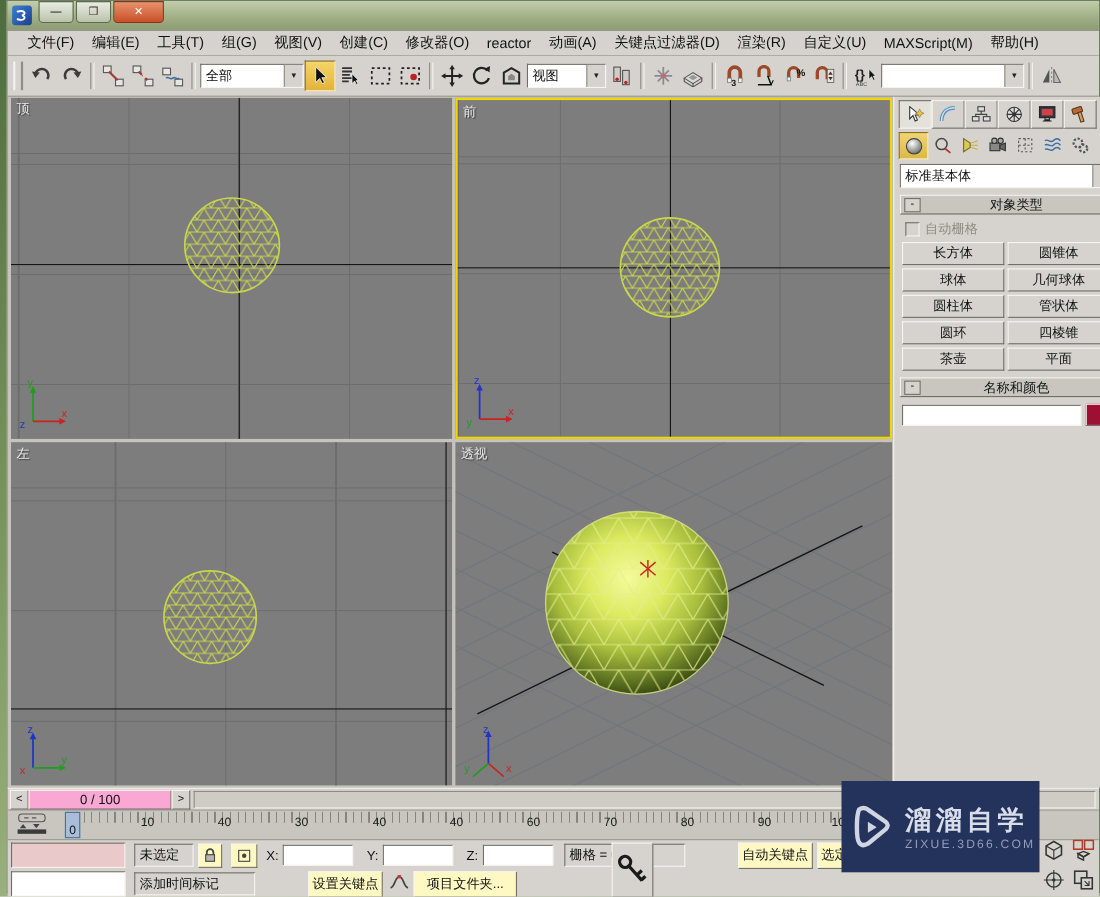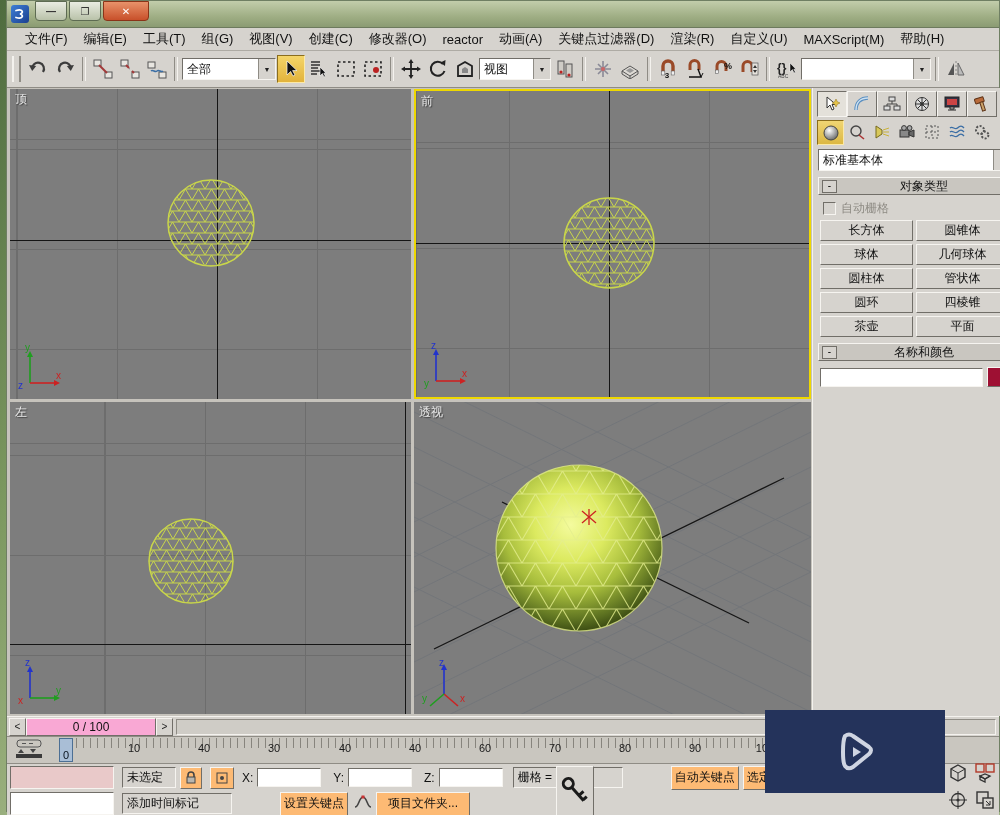--- a/index.html
+++ b/index.html
@@ -87,21 +87,21 @@
   .thandle{position:absolute;left:52px;top:1px;width:12px;height:22px;background:#a9bed6;
     border:1px solid #4c6f94;font-size:11px;color:#09131d;display:flex;align-items:flex-end;justify-content:center}
   
   .statusbar{height:53px;background:#d6d3ce;position:relative;font-size:12px}
   .srow{position:absolute;left:0;right:0;height:25px;display:flex;align-items:center;gap:4px}
   .srow.r1{top:1px}.srow.r2{top:27px}
   .panelbox{width:102px;height:21px;margin-left:3px;border:1px solid;border-color:#716e68 #f6f4f0 #f6f4f0 #716e68}
   .pink{background:#e9c9c9}.white{background:#fff}
   .sunkbox{height:19px;border:1px solid;border-color:#716e68 #f6f4f0 #f6f4f0 #716e68;background:#d6d3ce;
     display:flex;align-items:center;padding:0 4px;color:#111;white-space:nowrap;overflow:hidden}
-  .sbtn{background:#fdba74;border:1px solid;border-color:#f6f4f0 #716e68 #716e68 #f6f4f0;display:flex;
+  .sbtn{background:#fef9c3;border:1px solid;border-color:#f6f4f0 #716e68 #716e68 #f6f4f0;display:flex;
     align-items:center;justify-content:center;color:#111;white-space:nowrap}
   .coordfield{width:58px;height:17px;border:1px solid;border-color:#716e68 #f6f4f0 #f6f4f0 #716e68;background:#fff;font-size:12px;padding:0 2px;outline:none}
   .keybtn{position:absolute;left:549px;top:2px;width:36px;height:48px;background:#d6d3ce;
     border:1px solid;border-color:#f6f4f0 #716e68 #716e68 #f6f4f0;display:flex;align-items:center;justify-content:center}
   
   .watermark{position:absolute;left:765px;top:710px;width:180px;height:83px;background:#24335b;z-index:40;
     display:flex;align-items:center;justify-content:center;gap:10px}
   .wm-text{display:flex;flex-direction:column}
   .wm-title{font-size:24px;color:#d8dde9;letter-spacing:4px;font-weight:bold}
   .wm-url{font-size:11px;color:#939eba;letter-spacing:2px;text-transform:uppercase}
@@ -677,15 +677,19 @@
         <path d="M11 11l4 4M15 11v4h-4" stroke="#333" fill="none"></path>
       </svg>
   </span>
 </div>
 
 <div class="watermark">
   <svg width="44" height="44" viewBox="0 0 44 44">
     <path d="M12 6 Q16 3 20 6 L36 17 Q40 20 36 24 L20 37 Q15 40 12 36 Q10 33 10 22 Q10 10 12 6 Z" fill="none" stroke="#cfd5e2" stroke-width="4" stroke-linejoin="round"></path>
     <path d="M20 17l8 5-8 5z" fill="#cfd5e2"></path>
   </svg>
+  <span class="wm-text">
+    <span class="wm-title">溜溜自学</span>
+    <span class="wm-url">zixue.3d66.com</span>
+  </span>
 </div>
 
 <div class="deskstrip"></div>
 
 </body></html>

